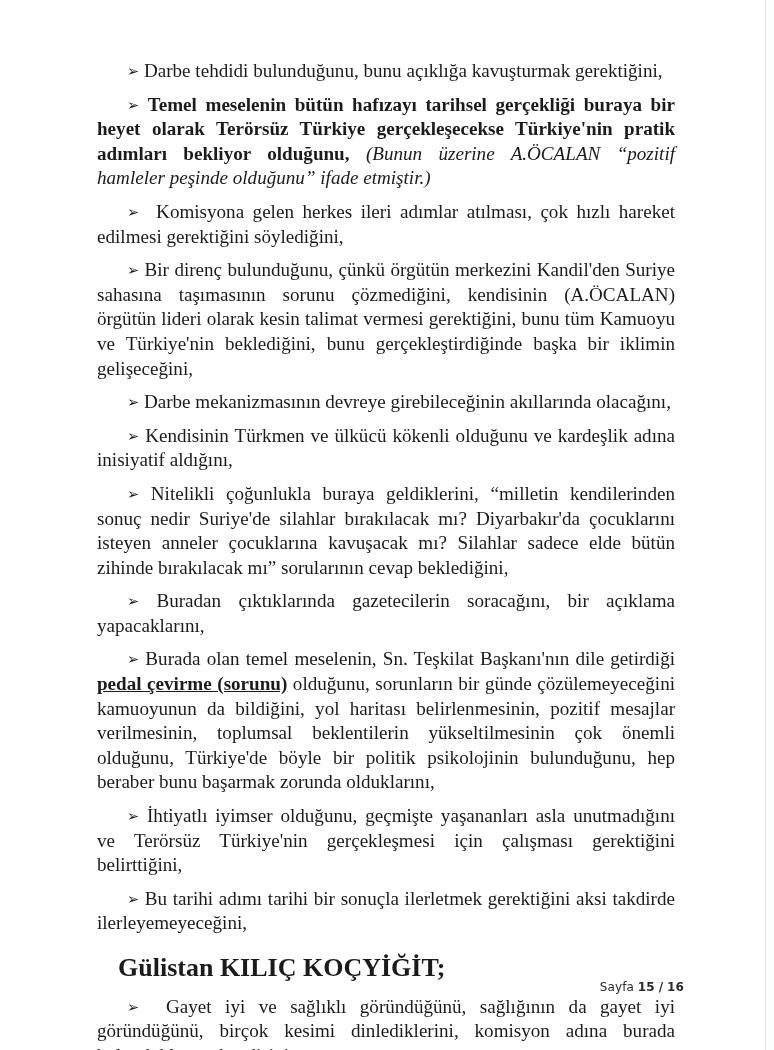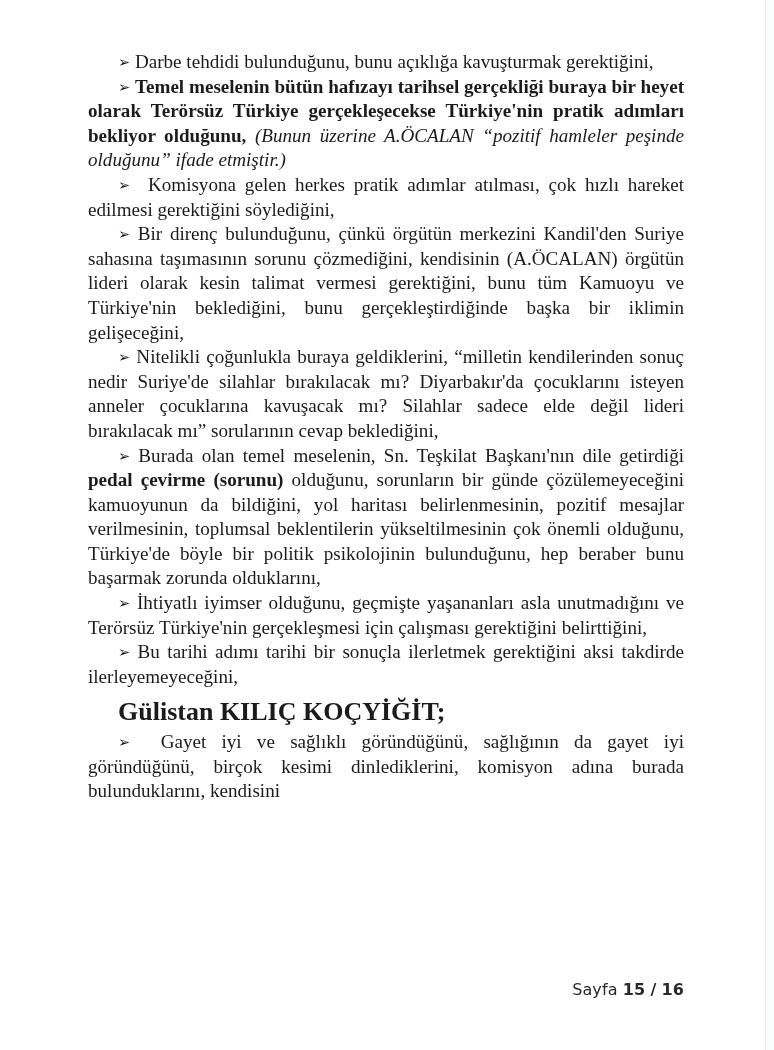--- a/index.html
+++ b/index.html
@@ -46,21 +46,21 @@
 
   .content {
     position: absolute;
     left: 88px;
     top: 50px;
     width: 596px;
   }
 
   
   .para {
-    margin: 0;
+    margin: 9px;
     padding: 0;
     text-align: justify;
     text-justify: inter-word;
     font-size: 19.1px;
     line-height: 24.6px;
     text-indent: 30px;
     hyphens: none;
   }
 
   .para + .para {
@@ -69,21 +69,21 @@
 
   .bullet {
     font-family: "DejaVu Sans", sans-serif;
     font-size: 14.5px;
     line-height: 0;
     position: relative;
     top: -1px;
     letter-spacing: 0;
   }
 
-  .b { font-weight: bold; }
+  .b { font-weight: bold; text-decoration: underline; }
   .i { font-style: italic; }
 
   .para.bold-para {
     font-weight: bold;
   }
   .para.bold-para .normal-weight { font-weight: normal; }
 
   
   .heading {
     margin: 0;
@@ -99,50 +99,53 @@
   .spacer-xs { height: 5px; }
 
   
   .footer {
     position: absolute;
     left: 88px;
     top: 980px;
     width: 596px;
     text-align: right;
     font-family: "DejaVu Sans", sans-serif;
-    font-size: 16px;
+    font-size: 12px;
     color: #2a2a2a;
     letter-spacing: 0.1px;
   }
   .footer .pg-num { font-weight: bold; }
 </style>
 </head>
 <body>
 
 <div class="page">
   <div class="page-edge-outer"></div>
   <div class="page-edge"></div>
 
   <div class="content">
 
     <p class="para"><span class="bullet">➢</span>&nbsp;<span>Darbe tehdidi bulunduğunu, bunu açıklığa kavuşturmak gerektiğini,</span></p>
 
     <p class="para bold-para"><span class="bullet">➢</span>&nbsp;<span>Temel meselenin bütün hafızayı tarihsel gerçekliği buraya bir heyet olarak Terörsüz Türkiye gerçekleşecekse Türkiye'nin pratik adımları bekliyor olduğunu,</span><span class="normal-weight">&nbsp;</span><span class="i normal-weight">(Bunun üzerine A.ÖCALAN “pozitif hamleler peşinde olduğunu” ifade etmiştir.)</span></p>
 
-    <p class="para"><span class="bullet">➢</span>&nbsp;&nbsp;<span>Komisyona gelen herkes pratik adımlar atılması, çok hızlı hareket edilmesi gerektiğini söylediğini,</span></p>
+    <p class="para"><span class="bullet">➢</span>&nbsp;&nbsp;<span>Komisyona gelen herkes ileri adımlar atılması, çok hızlı hareket edilmesi gerektiğini söylediğini,</span></p>
 
     <p class="para"><span class="bullet">➢</span>&nbsp;<span>Bir direnç bulunduğunu, çünkü örgütün merkezini Kandil'den Suriye sahasına taşımasının sorunu çözmediğini, kendisinin (A.ÖCALAN) örgütün lideri olarak kesin talimat vermesi gerektiğini, bunu tüm Kamuoyu ve Türkiye'nin beklediğini, bunu gerçekleştirdiğinde başka bir iklimin gelişeceğini,</span></p>
 
 
+    <p class="para"><span class="bullet">➢</span>&nbsp;<span>Darbe mekanizmasının devreye girebileceğinin akıllarında olacağını,</span></p>
 
 
+    <p class="para"><span class="bullet">➢</span>&nbsp;<span>Kendisinin Türkmen ve ülkücü kökenli olduğunu ve kardeşlik adına inisiyatif aldığını,</span></p>
 
 
-    <p class="para"><span class="bullet">➢</span>&nbsp;<span>Nitelikli çoğunlukla buraya geldiklerini, “milletin kendilerinden sonuç nedir Suriye'de silahlar bırakılacak mı? Diyarbakır'da çocuklarını isteyen anneler çocuklarına kavuşacak mı? Silahlar sadece elde değil lideri bırakılacak mı” sorularının cevap beklediğini,</span></p>
+    <p class="para"><span class="bullet">➢</span>&nbsp;<span>Nitelikli çoğunlukla buraya geldiklerini, “milletin kendilerinden sonuç nedir Suriye'de silahlar bırakılacak mı? Diyarbakır'da çocuklarını isteyen anneler çocuklarına kavuşacak mı? Silahlar sadece elde bütün zihinde bırakılacak mı” sorularının cevap beklediğini,</span></p>
 
+    <p class="para"><span class="bullet">➢</span>&nbsp;<span>Buradan çıktıklarında gazetecilerin soracağını, bir açıklama yapacaklarını,</span></p>
 
     <p class="para"><span class="bullet">➢</span>&nbsp;<span>Burada olan temel meselenin, Sn. Teşkilat Başkanı'nın dile getirdiği </span><span class="b">pedal çevirme (sorunu)</span><span> olduğunu, sorunların bir günde çözülemeyeceğini kamuoyunun da bildiğini, yol haritası belirlenmesinin, pozitif mesajlar verilmesinin, toplumsal beklentilerin yükseltilmesinin çok önemli olduğunu, Türkiye'de böyle bir politik psikolojinin bulunduğunu, hep beraber bunu başarmak zorunda olduklarını,</span></p>
 
     <p class="para"><span class="bullet">➢</span>&nbsp;<span>İhtiyatlı iyimser olduğunu, geçmişte yaşananları asla unutmadığını ve Terörsüz Türkiye'nin gerçekleşmesi için çalışması gerektiğini belirttiğini,</span></p>
 
     <p class="para"><span class="bullet">➢</span>&nbsp;<span>Bu tarihi adımı tarihi bir sonuçla ilerletmek gerektiğini aksi takdirde ilerleyemeyeceğini,</span></p>
 
     <div class="spacer-sm"></div>
 
     <p class="heading"><span>Gülistan </span><span>KILIÇ KOÇYİĞİT;</span></p>

